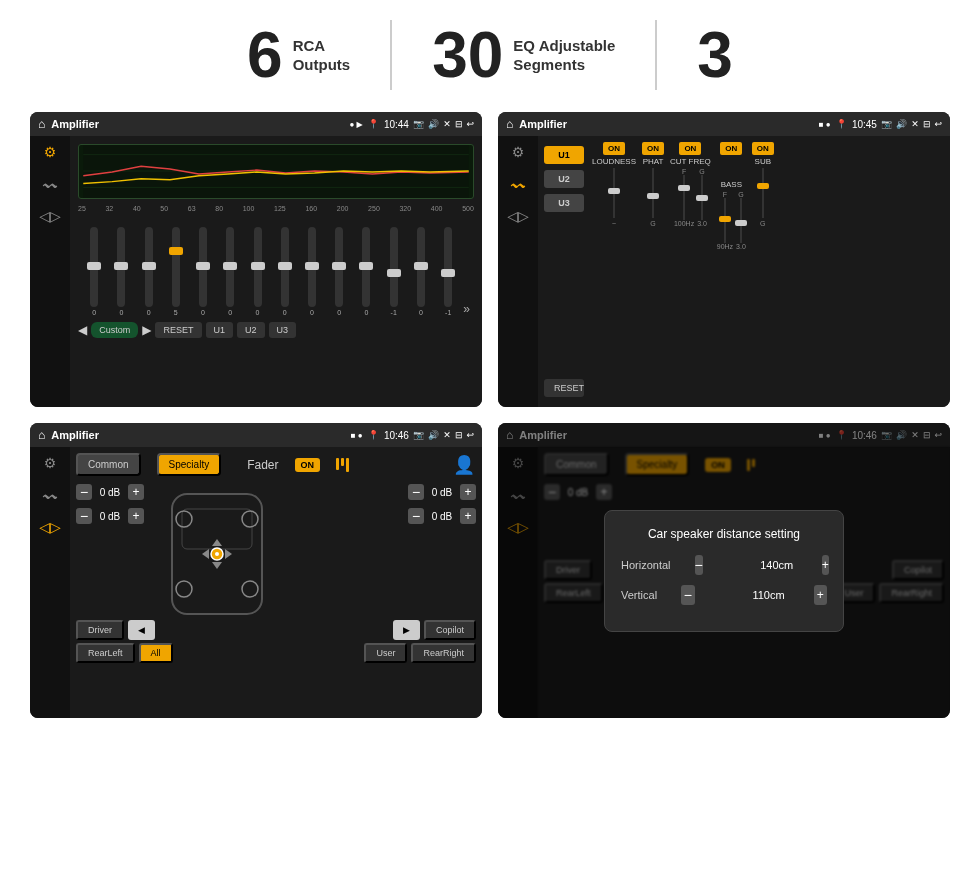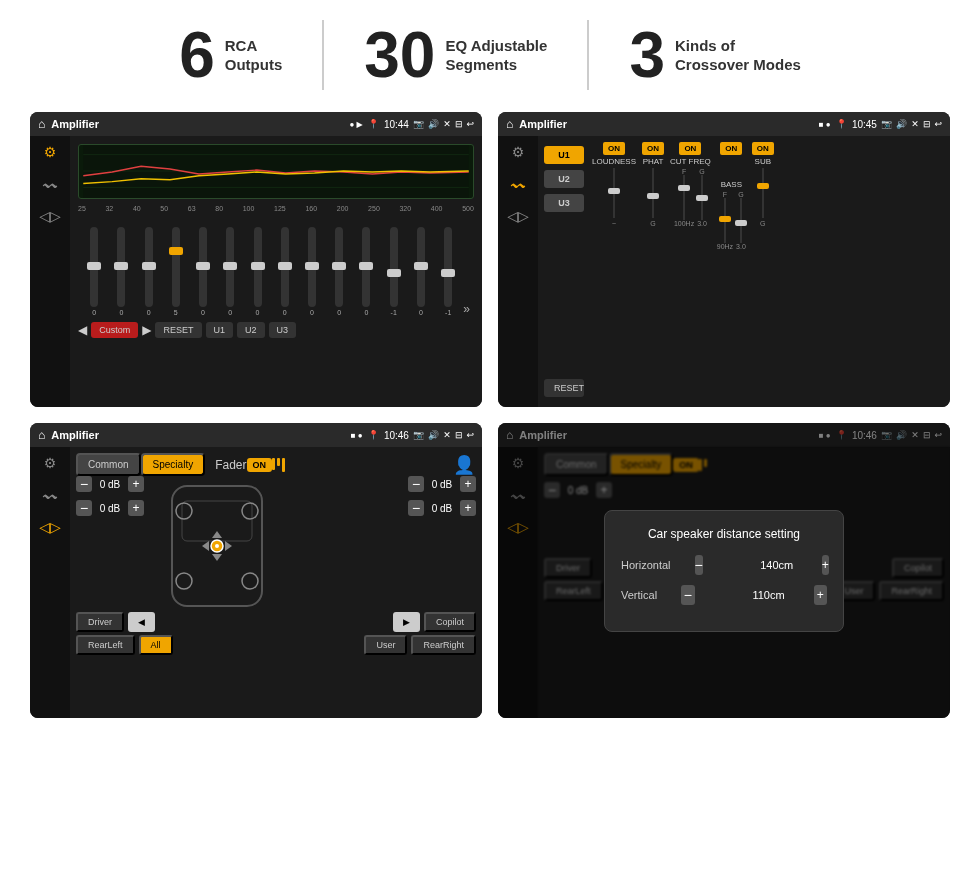--- a/index.html
+++ b/index.html
@@ -198,21 +198,22 @@
     .eq-btn {
       background: #333;
       color: #ccc;
       border: none;
       padding: 3px 8px;
       border-radius: 3px;
       font-size: 9px;
       cursor: pointer;
     }
     .eq-btn.active {
-      background: #b91c1c;
+      background: #14532d;
+      border-radius: 6px;
     }
     .eq-arrow {
       color: #ccc;
       font-size: 12px;
     }
     .eq-more {
       color: #aaa;
       font-size: 12px;
       margin-left: auto;
     }
@@ -249,22 +250,22 @@
       background: #333;
       color: #ccc;
       border: none;
       padding: 4px 10px;
       border-radius: 3px;
       font-size: 9px;
       cursor: pointer;
     }
     .fader-top {
       display: flex;
-      gap: 0;
-      margin-bottom: 0;
+      gap: 16px;
+      margin-bottom: 8px;
       align-items: center;
     }
     .fader-tab {
       background: #444;
       color: #ccc;
       padding: 4px 10px;
       border-radius: 4px;
       font-size: 10px;
       cursor: pointer;
     }
@@ -463,24 +464,20 @@
     <div class="stat-item">
       <span class="stat-number">30</span>
       <span class="stat-label">
         <span>EQ Adjustable</span><br>
         <span>Segments</span>
       </span>
     </div>
     <div class="stat-divider"></div>
     <div class="stat-item">
       <span class="stat-number">3</span>
-      <span class="stat-label">
-        <span>Kinds of</span><br>
-        <span>Crossover Modes</span>
-      </span>
     </div>
   </div>
 
   <div class="screenshots-grid">
 
     <div class="screen-card">
       <div class="screen-topbar">
         <span class="topbar-home">⌂</span>
         <span class="topbar-title">Amplifier</span>
         <span style="color:#fff;font-size:8px;">● ▶</span>

